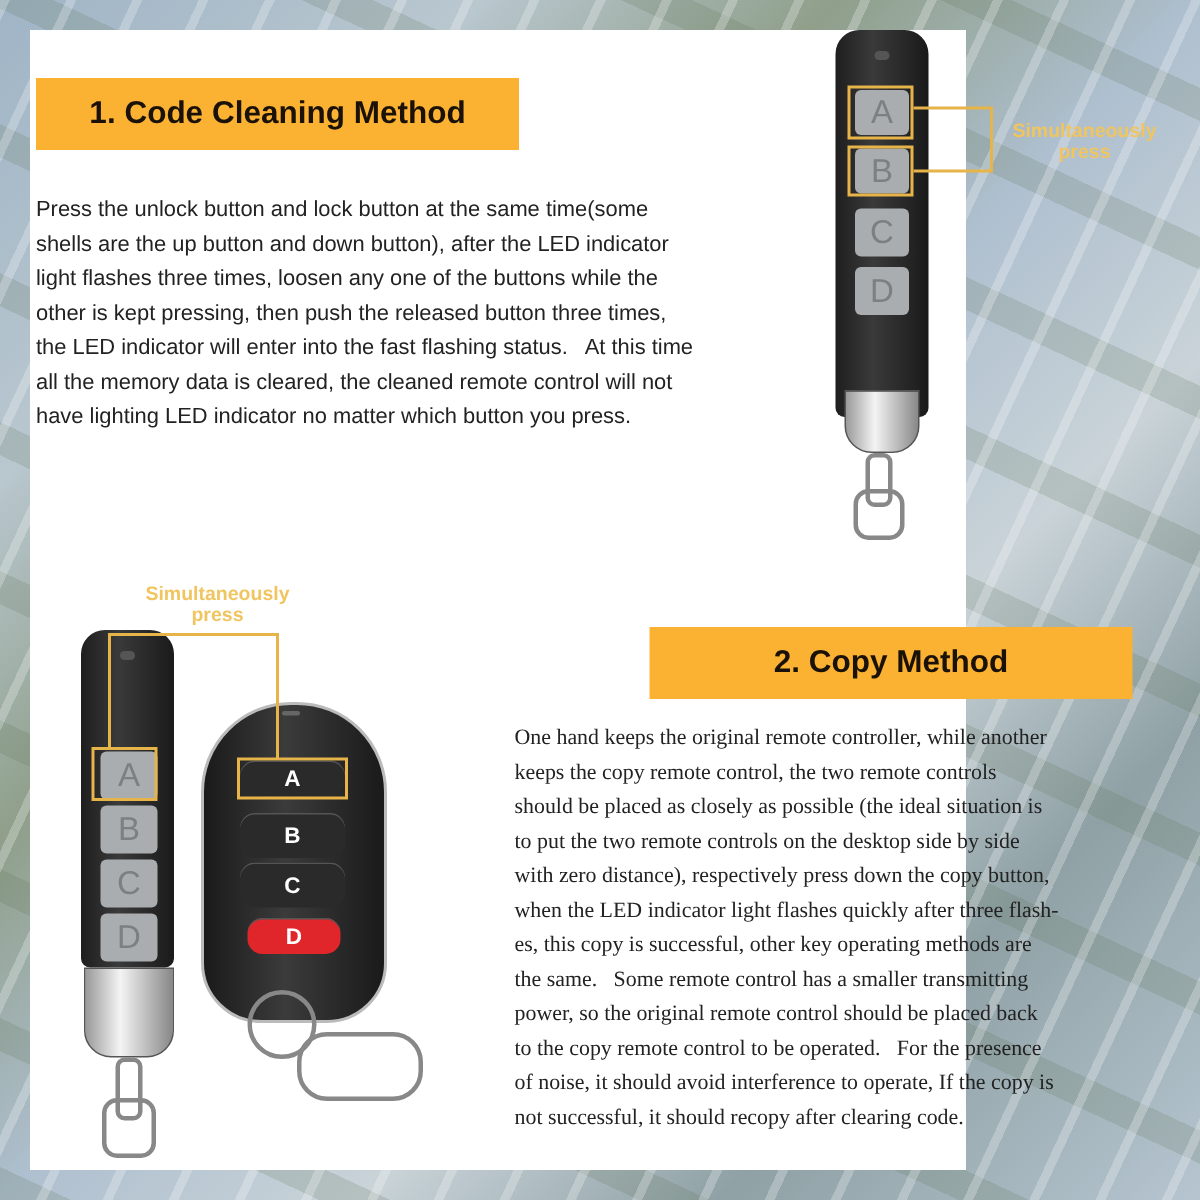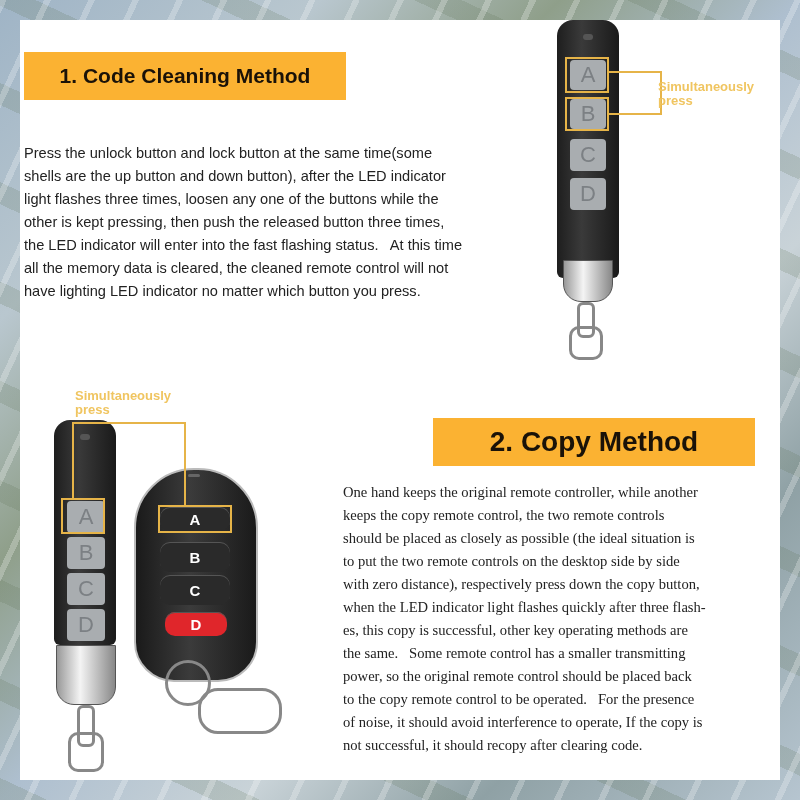--- a/index.html
+++ b/index.html
@@ -6,31 +6,31 @@
   body {
     width:800px; height:800px; position:relative; overflow:hidden;
     background: linear-gradient(135deg,#9fb4c6 0%,#b9c7cf 20%,#8f9f8a 35%,#aebfcf 50%,#c9d3d8 65%,#8fa1a5 80%,#b6c5d0 100%);
     font-family: "Liberation Sans", sans-serif;
   }
   .bg-tile { position:absolute; inset:0;
     background:
       repeating-linear-gradient(115deg, rgba(255,255,255,0.25) 0 6px, rgba(255,255,255,0) 6px 40px),
       repeating-linear-gradient(25deg, rgba(90,110,80,0.18) 0 20px, rgba(0,0,0,0) 20px 90px);
   }
-  .panel { position:absolute; left:20px; top:20px; width:760px; height:760px; background:#ffffff; }
+  .panel { position:absolute; left:20px; top:20px; width:624px; height:760px; background:#ffffff; }
   .hdr {
     position:absolute; background:#fbb232; color:#1a1208; font-weight:bold;
     display:flex; align-items:center; justify-content:center;
   }
   .hdr1 { left:4px; top:32px; width:322px; height:48px; font-size:21px; }
-  .hdr2 { left:413px; top:398px; width:322px; height:48px; font-size:28px; }
+  .hdr2 { left:413px; top:398px; width:322px; height:48px; font-size:21px; }
   .para { position:absolute; color:#222; font-size:14.6px; line-height:23px; white-space:pre; }
-  .p1 { left:4px; top:122px; }
+  .p1 { left:4px; top:109px; }
   .p2 { left:323px; top:461px;font-family:Liberation Serif, serif; }
-  .label-press { position:absolute; color:#f0c560; font-weight:bold; font-size:13px; line-height:14px; }
+  .label-press { position:absolute; color:#f0c560; font-weight:bold; font-size:13px; text-align:center; line-height:14px; }
   .lp1 { left:638px; top:60px; width:130px; }
   .lp2 { left:55px; top:369px; width:140px; }
   .remote-slim { position:absolute; background:linear-gradient(90deg,#1e1e1e,#3a3a3a 40%,#1a1a1a); border-radius:16px 16px 6px 6px; }
   .btn-grey { position:absolute; background:#a9adb0; border-radius:4px; color:#7c8084; font-size:22px; display:flex; align-items:center; justify-content:center; font-weight:normal;}
   .btn-dark { position:absolute; background:#2a2a2a; border-radius:10px; color:#fff; font-weight:bold; font-size:15px; display:flex; align-items:center; justify-content:center; box-shadow:0 1px 0 #555 inset;}
   .btn-red { background:#e0262b; }
   .led { position:absolute; width:10px; height:6px; border-radius:5px; background:#555; }
   .box-outline { position:absolute; border:2px solid #e6b448; }
   .line { position:absolute; background:#e6b448; }
   .metal { position:absolute; background:linear-gradient(90deg,#999,#f4f4f4 40%,#888); border:1px solid #555; }

